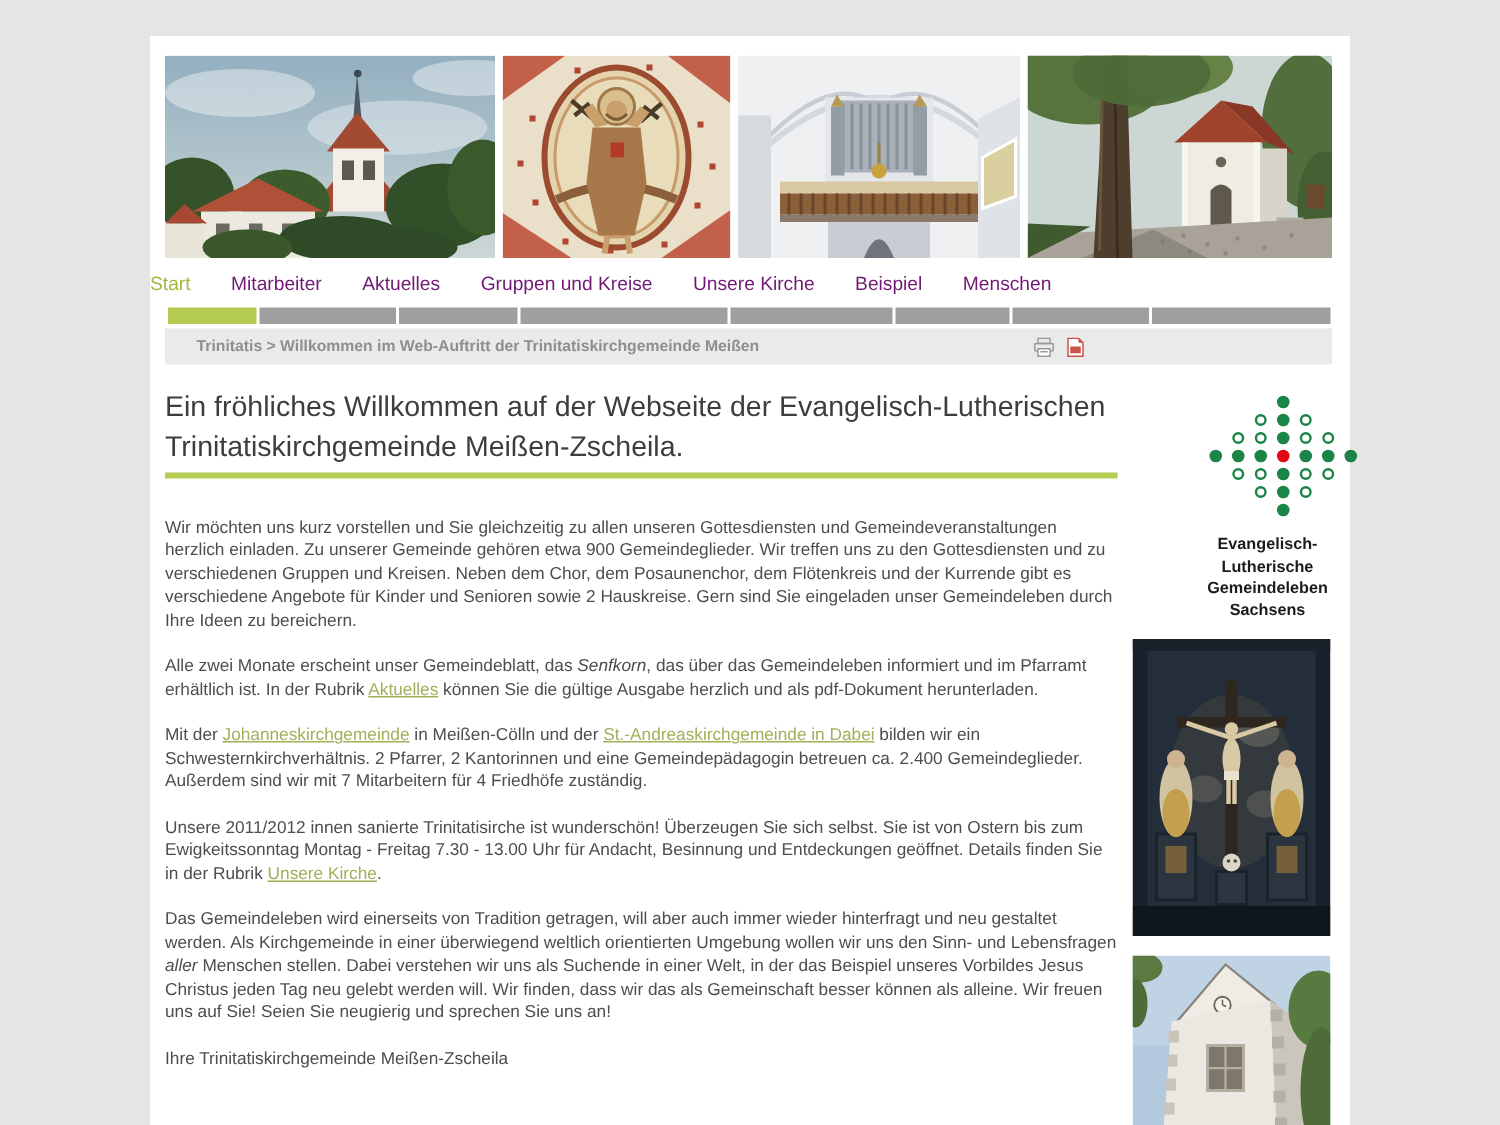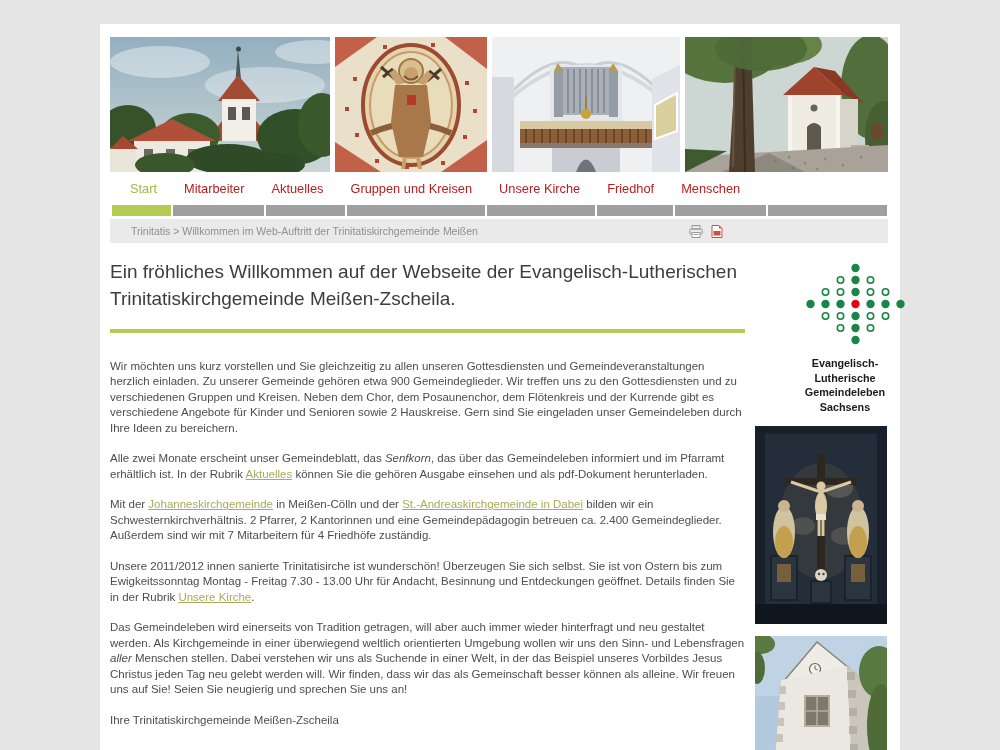--- a/index.html
+++ b/index.html
@@ -7,42 +7,42 @@
               font-family:"Liberation Sans", sans-serif; }
   .page-card { width:800px; margin-left:100px; margin-top:24px; background:#ffffff;
                min-height:726px; }
 
   
   .photo-strip { display:flex; gap:5px; padding:13px 10px 0 10px; }
   .photo { height:135px; overflow:hidden; flex:0 0 auto; }
   .photo svg { display:block; }
 
   
-  .nav-bar { display:flex; align-items:center; height:33px; padding-left:30px; gap:27px; }
-  .nav-item { font-size:12.8px; color:#b91c1c; text-decoration:none; cursor:pointer; }
+  .nav-bar { display:flex; align-items:center; height:33px; gap:27px; }
+  .nav-item { font-size:12.8px; color:#701a75; text-decoration:none; cursor:pointer; }
   .nav-item.active { color:#a2b93e; }
 
   
   .segment-bar { display:flex; gap:2px; margin:0 13px 0 12px; height:11px; }
   .seg { background:#9f9f9f; height:11px; }
   .seg.active { background:#b5cc52; }
   .seg:last-child { flex:1 1 auto; }
 
   
   .breadcrumb-bar { margin:3px 12px 0 10px; height:24px; background:#eaeaea;
-                    display:flex; align-items:center; padding-left:21px; }
+                    display:flex; align-items:center; padding-left:21px;font-weight:bold; }
   .breadcrumb-text { font-size:10.5px; color:#8f8f8f; }
   .crumb-icons { margin-left:auto; margin-right:165px; display:flex; gap:8px; align-items:center; }
   .crumb-icons span { display:inline-flex; cursor:pointer; }
 
   
   .content { display:flex; padding:16px 13px 0 10px; align-items:flex-start; }
   .main-col { width:635px; }
   h1.page-title { font-size:19px; font-weight:400; color:#3d3d3d; line-height:1.42;
-                  padding-bottom:16px; border-bottom:4px solid #b5cc52; }
+                  padding-bottom:2px; border-bottom:4px solid #b5cc52; }
   .paragraphs { margin-top:26px; }
   .paragraphs p { font-size:11.5px; line-height:15.5px; color:#4d4d4d; margin:0 0 15px 0; }
   .paragraphs a.inline-link { color:#a4ae58; text-decoration:underline; cursor:pointer; }
   .paragraphs em { }
   .sig { font-size:11.5px; line-height:15.5px; color:#4d4d4d; margin:6px 0 16px 0; }
 
   
   .sidebar { width:132px; margin-left:10px; }
   .logo-box { padding-top:4px;margin-left:48px; }
   .logo-box svg { display:block; margin:0 auto 10px auto; }
@@ -225,23 +225,23 @@
         <line x1="50" y1="10" x2="48" y2="130" stroke="#6a553e" stroke-width="2"></line>
         <ellipse cx="76" cy="12" rx="46" ry="22" fill="#4e6b38" opacity="0.95"></ellipse>
       </svg>
     </div>
   </div>
 
   <div class="nav-bar">
     <a class="nav-item active">Start</a>
     <a class="nav-item">Mitarbeiter</a>
     <a class="nav-item">Aktuelles</a>
-    <a class="nav-item">Gruppen und Kreisen</a>
+    <a class="nav-item">Gruppen und Kreise</a>
     <a class="nav-item">Unsere Kirche</a>
-    <a class="nav-item">Friedhof</a>
+    <a class="nav-item">Beispiel</a>
     <a class="nav-item">Menschen</a>
   </div>
 
   <div class="segment-bar">
     <div class="seg active" style="width:59px"></div>
     <div class="seg" style="width:91px"></div>
     <div class="seg" style="width:79px"></div>
     <div class="seg" style="width:138px"></div>
     <div class="seg" style="width:108px"></div>
     <div class="seg" style="width:76px"></div>
@@ -269,21 +269,21 @@
       </span>
     </span>
   </div>
 
   <div class="content">
 
     <div class="main-col">
       <h1 class="page-title">Ein fröhliches Willkommen auf der Webseite der Evangelisch-Lutherischen Trinitatiskirchgemeinde Meißen-Zscheila.</h1>
       <div class="paragraphs">
           <p><span>Wir möchten uns kurz vorstellen und Sie gleichzeitig zu allen unseren Gottesdiensten und Gemeindeveranstaltungen herzlich einladen. Zu unserer Gemeinde gehören etwa 900 Gemeindeglieder. Wir treffen uns zu den Gottesdiensten und zu verschiedenen Gruppen und Kreisen. Neben dem Chor, dem Posaunenchor, dem Flötenkreis und der Kurrende gibt es verschiedene Angebote für Kinder und Senioren sowie 2 Hauskreise. Gern sind Sie eingeladen unser Gemeindeleben durch Ihre Ideen zu bereichern.</span></p>
-          <p><span>Alle zwei Monate erscheint unser Gemeindeblatt, das </span><em>Senfkorn</em><span>, das über das Gemeindeleben informiert und im Pfarramt erhältlich ist. In der Rubrik </span><a class="inline-link">Aktuelles</a><span> können Sie die gehören Ausgabe einsehen und als pdf-Dokument herunterladen.</span></p>
+          <p><span>Alle zwei Monate erscheint unser Gemeindeblatt, das </span><em>Senfkorn</em><span>, das über das Gemeindeleben informiert und im Pfarramt erhältlich ist. In der Rubrik </span><a class="inline-link">Aktuelles</a><span> können Sie die gültige Ausgabe herzlich und als pdf-Dokument herunterladen.</span></p>
           <p><span>Mit der </span><a class="inline-link">Johanneskirchgemeinde</a><span> in Meißen-Cölln und der </span><a class="inline-link">St.-Andreaskirchgemeinde in Dabei</a><span> bilden wir ein Schwesternkirchverhältnis. 2 Pfarrer, 2 Kantorinnen und eine Gemeindepädagogin betreuen ca. 2.400 Gemeindeglieder. Außerdem sind wir mit 7 Mitarbeitern für 4 Friedhöfe zuständig.</span></p>
           <p><span>Unsere 2011/2012 innen sanierte Trinitatisirche ist wunderschön! Überzeugen Sie sich selbst. Sie ist von Ostern bis zum Ewigkeitssonntag Montag - Freitag 7.30 - 13.00 Uhr für Andacht, Besinnung und Entdeckungen geöffnet. Details finden Sie in der Rubrik </span><a class="inline-link">Unsere Kirche</a><span>.</span></p>
           <p><span>Das Gemeindeleben wird einerseits von Tradition getragen, will aber auch immer wieder hinterfragt und neu gestaltet werden. Als Kirchgemeinde in einer überwiegend weltlich orientierten Umgebung wollen wir uns den Sinn- und Lebensfragen </span><em>aller</em><span> Menschen stellen. Dabei verstehen wir uns als Suchende in einer Welt, in der das Beispiel unseres Vorbildes Jesus Christus jeden Tag neu gelebt werden will. Wir finden, dass wir das als Gemeinschaft besser können als alleine. Wir freuen uns auf Sie! Seien Sie neugierig und sprechen Sie uns an!</span></p>
         </div>
       <p class="sig">Ihre Trinitatiskirchgemeinde Meißen-Zscheila</p>
 
     </div>
 
     <div class="sidebar">
       <div class="logo-box">

